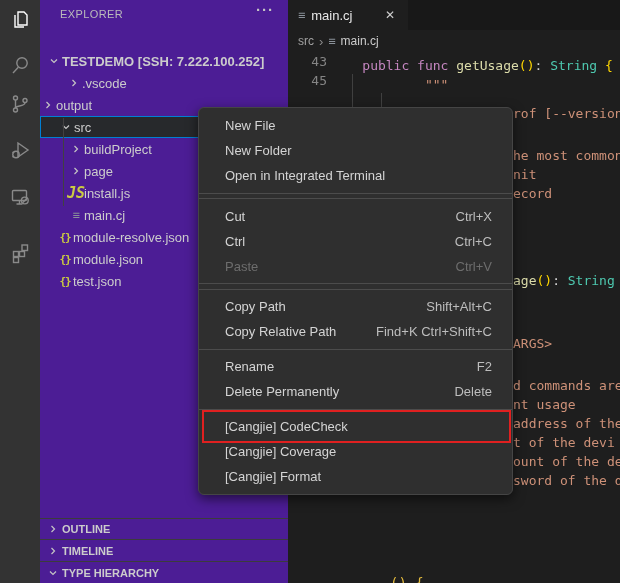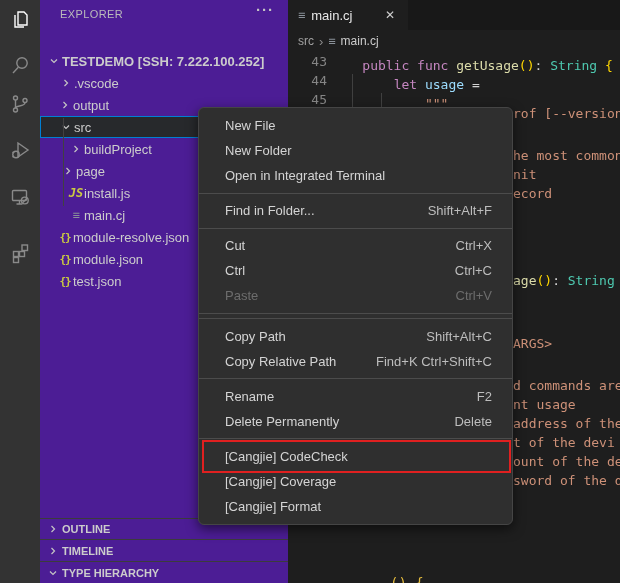--- a/index.html
+++ b/index.html
@@ -24,21 +24,21 @@
   .row{height:22px;display:flex;align-items:center;font-size:13px;color:#cccccc;box-sizing:border-box;cursor:pointer;}
   .row.bold .lbl{font-weight:bold;}
   .row.sel{border:1px solid #007fd4;background:#27292c;}
   .slot{width:16px;height:16px;display:flex;align-items:center;justify-content:center;flex:none;}
   .chev{width:12px;height:12px;}
   .chev svg{width:12px;height:12px;display:block;stroke:#c5c5c5;fill:none;stroke-width:1.6;}
   .chev.down svg{transform:rotate(90deg);}
   .lbl{white-space:nowrap;}
   .ficon{display:inline-block;text-align:center;font-family:"DejaVu Sans Mono",monospace;}
   .json-i{color:#cbcb41;font-size:11px;font-weight:bold;letter-spacing:-1px;}
-  .js-i{color:#cbcb41;font-size:12px;font-weight:bold;font-style:italic;}
+  .js-i{color:#cbcb41;font-size:15px;font-weight:bold;font-style:italic;}
   .file-i{color:#8a9199;font-size:12px;}
   .guide{position:absolute;left:23px;top:118px;width:1px;height:88px;background:#414141;}
 
   .panel{position:absolute;left:0;right:0;border-top:1px solid #3c3c3c;display:flex;align-items:center;
          font-size:11px;font-weight:bold;color:#cccccc;padding-left:4px;box-sizing:border-box;cursor:pointer;}
   .panel .slot{width:18px;}
 
   
   .editor{position:absolute;left:288px;top:0;width:332px;height:583px;background:#1e1e1e;overflow:hidden;z-index:0;}
   .tabbar{position:absolute;top:0;left:0;right:0;height:30px;background:#181818;}
@@ -135,31 +135,31 @@
       <div class="row bold" style="padding-left:6px">
         <span class="slot">
             <span class="chev down">
               <svg viewBox="0 0 16 16">
                 <path d="M6 4l4 4-4 4"></path>
               </svg>
             </span>
           </span>
         <span class="lbl">TESTDEMO [SSH: 7.222.100.252]</span>
       </div>
-      <div class="row" style="padding-left:18px">
+      <div class="row" style="padding-left:26px">
         <span class="slot">
             <span class="chev">
               <svg viewBox="0 0 16 16">
                 <path d="M6 4l4 4-4 4"></path>
               </svg>
             </span>
           </span>
         <span class="lbl">.vscode</span>
       </div>
-      <div class="row" style="padding-left:17px">
+      <div class="row" style="">
         <span class="slot">
             <span class="chev">
               <svg viewBox="0 0 16 16">
                 <path d="M6 4l4 4-4 4"></path>
               </svg>
             </span>
           </span>
         <span class="lbl">output</span>
       </div>
       <div class="row sel" style="padding-left:17px">
@@ -175,21 +175,21 @@
       <div class="row" style="padding-left:28px">
         <span class="slot">
             <span class="chev">
               <svg viewBox="0 0 16 16">
                 <path d="M6 4l4 4-4 4"></path>
               </svg>
             </span>
           </span>
         <span class="lbl">buildProject</span>
       </div>
-      <div class="row" style="padding-left:20px">
+      <div class="row" style="padding-left:28px">
         <span class="slot">
             <span class="chev">
               <svg viewBox="0 0 16 16">
                 <path d="M6 4l4 4-4 4"></path>
               </svg>
             </span>
           </span>
         <span class="lbl">page</span>
       </div>
       <div class="row" style="padding-left:28px">
@@ -269,24 +269,20 @@
       <span>src</span>
       <span class="bc-sep">›</span>
       <span class="ficon file-i">≡</span>
       <span class="bc-file">main.cj</span>
     </div>
 
     <div class="code">
       <div class="cl">
         <span class="ln">43</span>
         <pre class="ct"><span class="tk-pl">    </span><span class="tk-kw">public func </span><span class="tk-fn">getUsage</span><span class="tk-br">()</span><span class="tk-pl">: </span><span class="tk-ty">String</span><span class="tk-br"> {</span></pre>
-      </div>
-      <div class="cl">
-        <span class="ln">44</span>
-        <pre class="ct"><span class="tk-pl">        </span><span class="tk-kw">let</span><span class="tk-pl"> </span><span class="tk-var">usage</span><span class="tk-pl"> =</span></pre>
       </div>
       <div class="cl">
         <span class="ln">45</span>
         <pre class="ct"><span class="tk-pl">            </span><span class="tk-str">"""</span></pre>
       </div>
     </div>
 
     <div class="iguide" style="left:64px;top:74px;height:35px"></div>
     <div class="iguide" style="left:93px;top:93px;height:16px"></div>
 
@@ -313,24 +309,20 @@
     </div>
     <div class="menu-item">
       <span>New Folder</span>
       <span class="mi-key"></span>
     </div>
     <div class="menu-item">
       <span>Open in Integrated Terminal</span>
       <span class="mi-key"></span>
     </div>
     <div class="menu-sep"></div>
-    <div class="menu-item">
-      <span>Find in Folder...</span>
-      <span class="mi-key">Shift+Alt+F</span>
-    </div>
     <div class="menu-sep"></div>
     <div class="menu-item">
       <span>Cut</span>
       <span class="mi-key">Ctrl+X</span>
     </div>
     <div class="menu-item">
       <span>Ctrl</span>
       <span class="mi-key">Ctrl+C</span>
     </div>
     <div class="menu-item disabled">

